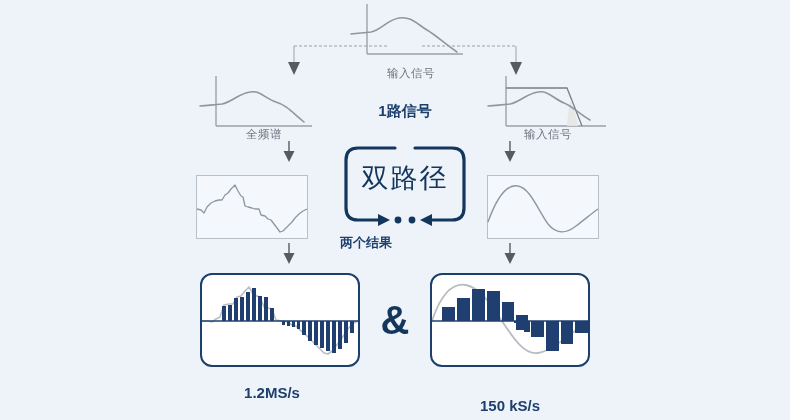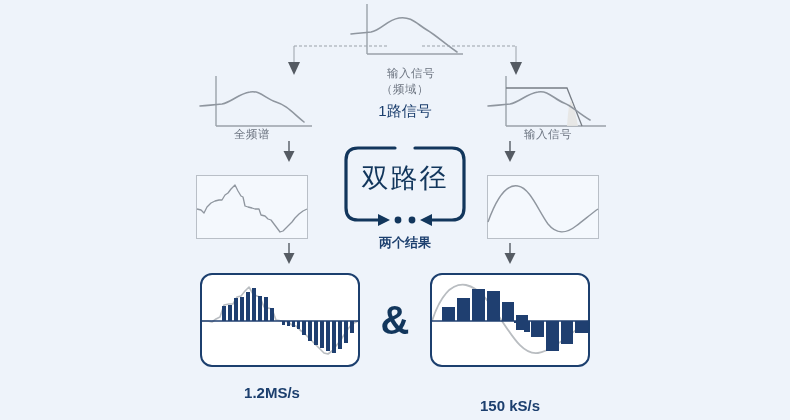--- a/index.html
+++ b/index.html
@@ -11,26 +11,26 @@
   }
   #stage{position:relative;width:790px;height:420px;}
   .abs{position:absolute;}
   svg{display:block;overflow:visible;}
 
   .cap-gray{
     color:#6c7480;font-size:11.5px;letter-spacing:.5px;
     text-align:center;white-space:nowrap;
   }
   .cap-navy{
-    color:#1c3f6e;font-size:15px;font-weight:400;
+    color:#1c3f6e;font-size:15px;font-weight:700;
     text-align:center;white-space:nowrap;
   }
   .cap-navy-sm{
     color:#1c3f6e;font-size:13px;font-weight:700;
-    text-align:center;white-space:nowrap;
+    text-align:left;white-space:nowrap;
   }
   .rate{
     color:#1c3f6e;font-size:15px;font-weight:700;
     text-align:center;white-space:nowrap;
   }
   .amp{
     color:#12365c;font-size:40px;font-weight:700;
     line-height:1;text-align:center;
   }
   .hub-title{
@@ -64,31 +64,30 @@
       <path d="M14,4 L108,4" stroke="#9aa1a9" stroke-width="1" stroke-dasharray="3,2" fill="none"></path>
       <path d="M142,4 L236,4" stroke="#9aa1a9" stroke-width="1" stroke-dasharray="3,2" fill="none"></path>
       <path d="M14,4 L14,20" stroke="#9aa1a9" stroke-width="1" fill="none"></path>
       <path d="M236,4 L236,20" stroke="#9aa1a9" stroke-width="1" fill="none"></path>
       <polygon points="8,20 20,20 14,33" fill="#555b63"></polygon>
       <polygon points="230,20 242,20 236,33" fill="#555b63"></polygon>
     </svg>
   </div>
 
   <div class="abs cap-gray" style="left:341px;top:66px;width:140px;">输入信号</div>
-  <div class="abs cap-gray" style="left:335px;top:82px;width:140px;">（频域）</div>
   <div class="abs cap-navy" style="left:335px;top:102px;width:140px;">1路信号</div>
 
   <div class="abs" style="left:196px;top:72px;">
     <svg width="120" height="62" viewBox="0 0 120 62">
       <line x1="20" y1="4" x2="20" y2="54" stroke="#9aa1a9" stroke-width="1.4"></line>
       <line x1="20" y1="54" x2="116" y2="54" stroke="#9aa1a9" stroke-width="1.4"></line>
       <path d="M4,34 C14,33 18,33 26,32 C36,30 42,22 54,20 C64,18 70,27 80,30 C90,33 96,40 108,50" fill="none" stroke="#8f969f" stroke-width="1.6" stroke-linecap="round"></path>
     </svg>
   </div>
-  <div class="abs cap-gray" style="left:192px;top:127px;width:120px;">全频谱</div>
+  <div class="abs cap-gray" style="left:204px;top:127px;width:120px;">全频谱</div>
 
   <div class="abs" style="left:282px;top:141px;">
     <svg width="14" height="22" viewBox="0 0 14 22">
       <line x1="7" y1="0" x2="7" y2="12" stroke="#555b63" stroke-width="1.4"></line>
       <polygon points="1.5,10 12.5,10 7,21" fill="#555b63"></polygon>
     </svg>
   </div>
 
   <div class="abs thin-box" style="left:196px;top:175px;width:112px;height:64px;">
     <svg width="110" height="62" viewBox="0 0 110 62">

